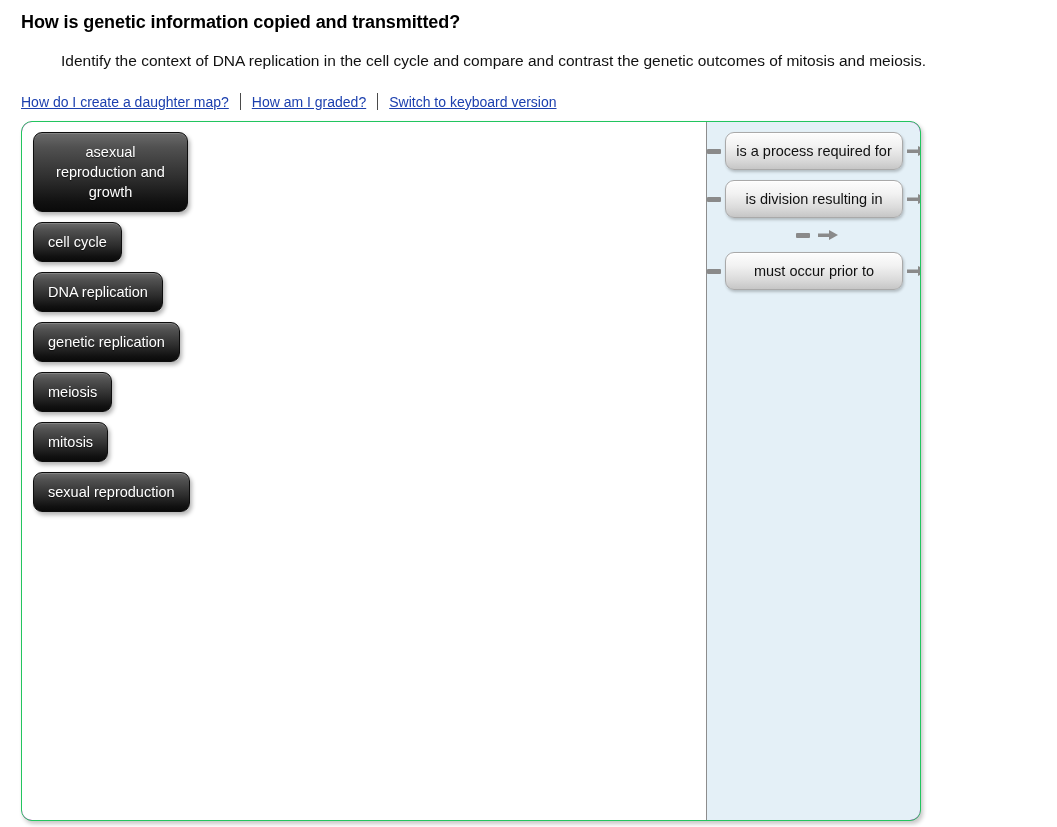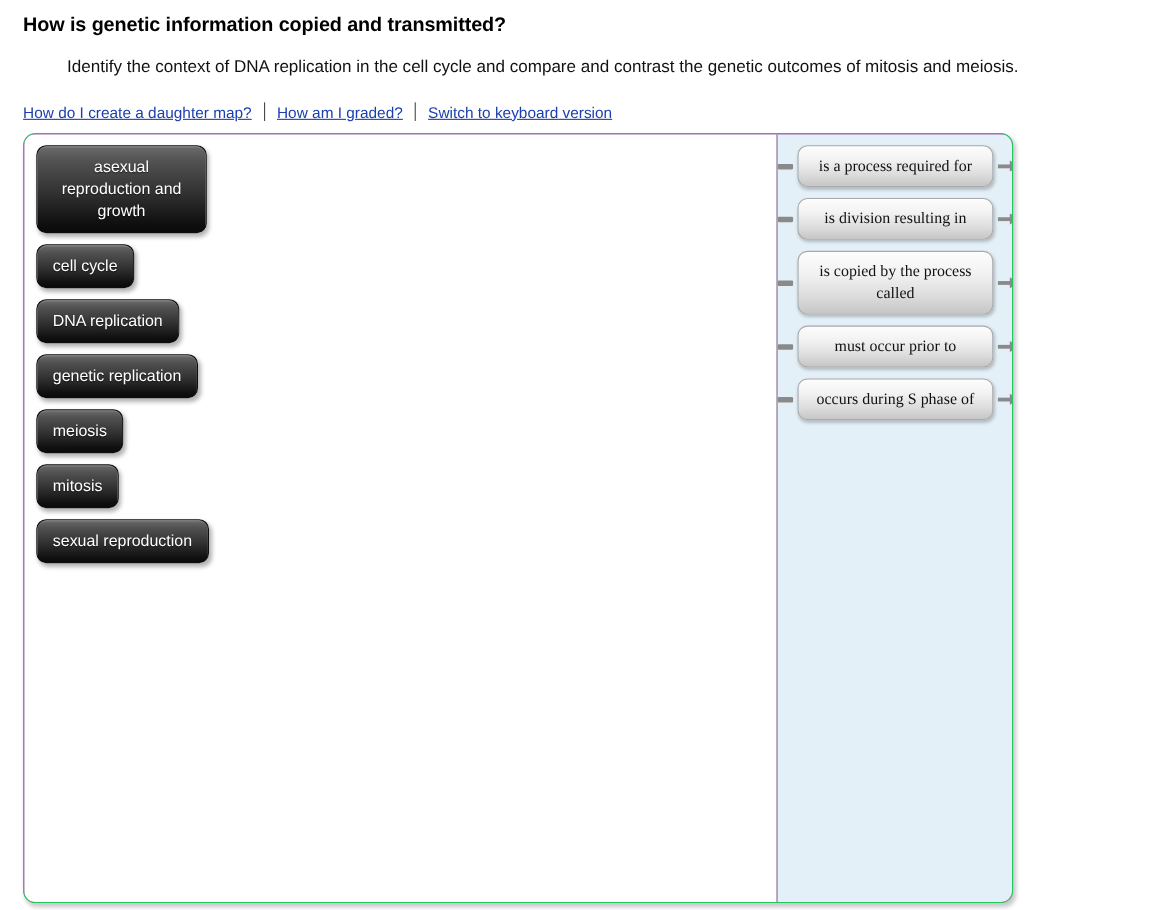--- a/index.html
+++ b/index.html
@@ -151,21 +151,20 @@
     color: #111111;
     font-size: 14.5px;
     line-height: 20px;
     padding: 8px 10px;
     border-radius: 9px;
     background: linear-gradient(to bottom, #fdfdfd 0%, #f2f2f2 35%, #dcdcdc 72%, #c6c6c6 100%);
     border: 1px solid #a9a9a9;
     box-shadow: 1px 2px 3px rgba(0,0,0,0.22), inset 0 1px 0 rgba(255,255,255,0.9);
     box-sizing: border-box;
     cursor: move;
-    font-family: Liberation Serif, serif;
   }
   .arrow {
     flex: 0 0 auto;
     margin-left: 4px;
     width: 20px;
     height: 14px;
     display: block;
   }
 </style>
 </head>
@@ -241,47 +240,34 @@
           <span>is division resulting in</span>
         </div>
         <svg class="arrow" viewBox="0 0 20 14">
           <rect x="0" y="5.5" width="12" height="3.5" fill="#8a8a8a"></rect>
           <polygon points="11,2 20,7 11,12" fill="#8a8a8a"></polygon>
         </svg>
       </div>
 
       <div class="link-row">
         <span class="stub"></span>
-        <div class="link-box">
-          <span>is copied by the process called</span>
-        </div>
         <svg class="arrow" viewBox="0 0 20 14">
           <rect x="0" y="5.5" width="12" height="3.5" fill="#8a8a8a"></rect>
           <polygon points="11,2 20,7 11,12" fill="#8a8a8a"></polygon>
         </svg>
       </div>
 
       <div class="link-row">
         <span class="stub"></span>
         <div class="link-box">
           <span>must occur prior to</span>
         </div>
         <svg class="arrow" viewBox="0 0 20 14">
           <rect x="0" y="5.5" width="12" height="3.5" fill="#8a8a8a"></rect>
           <polygon points="11,2 20,7 11,12" fill="#8a8a8a"></polygon>
         </svg>
       </div>
 
-      <div class="link-row">
-        <span class="stub"></span>
-        <div class="link-box">
-          <span>occurs during S phase of</span>
-        </div>
-        <svg class="arrow" viewBox="0 0 20 14">
-          <rect x="0" y="5.5" width="12" height="3.5" fill="#8a8a8a"></rect>
-          <polygon points="11,2 20,7 11,12" fill="#8a8a8a"></polygon>
-        </svg>
-      </div>
 
     </div>
   </div>
 
 </div>
 
 </body></html>

